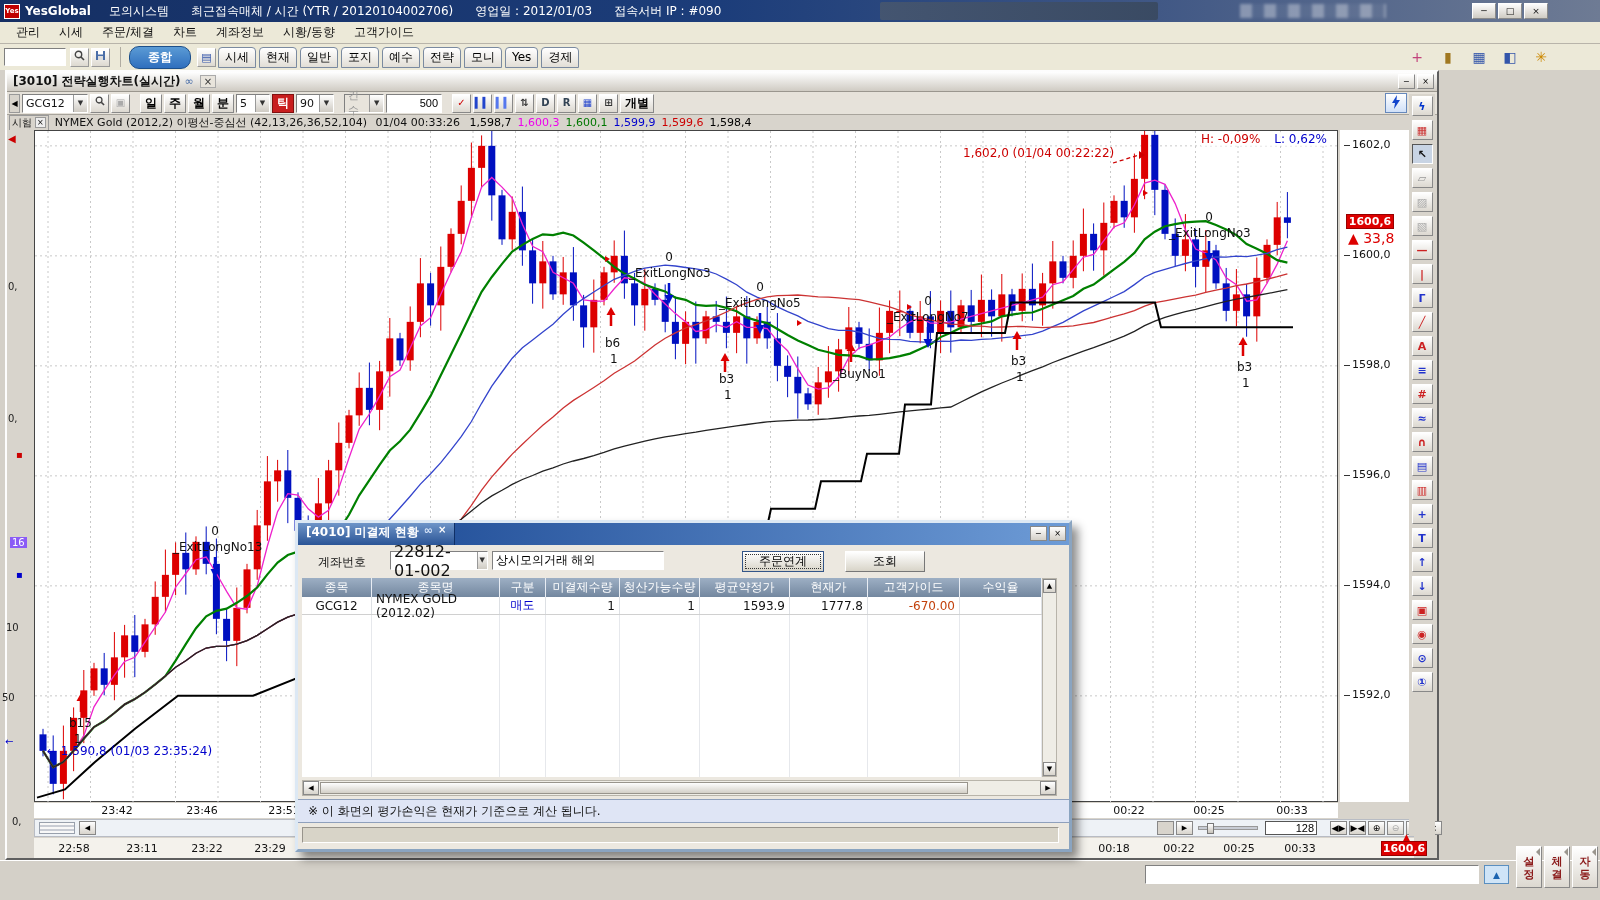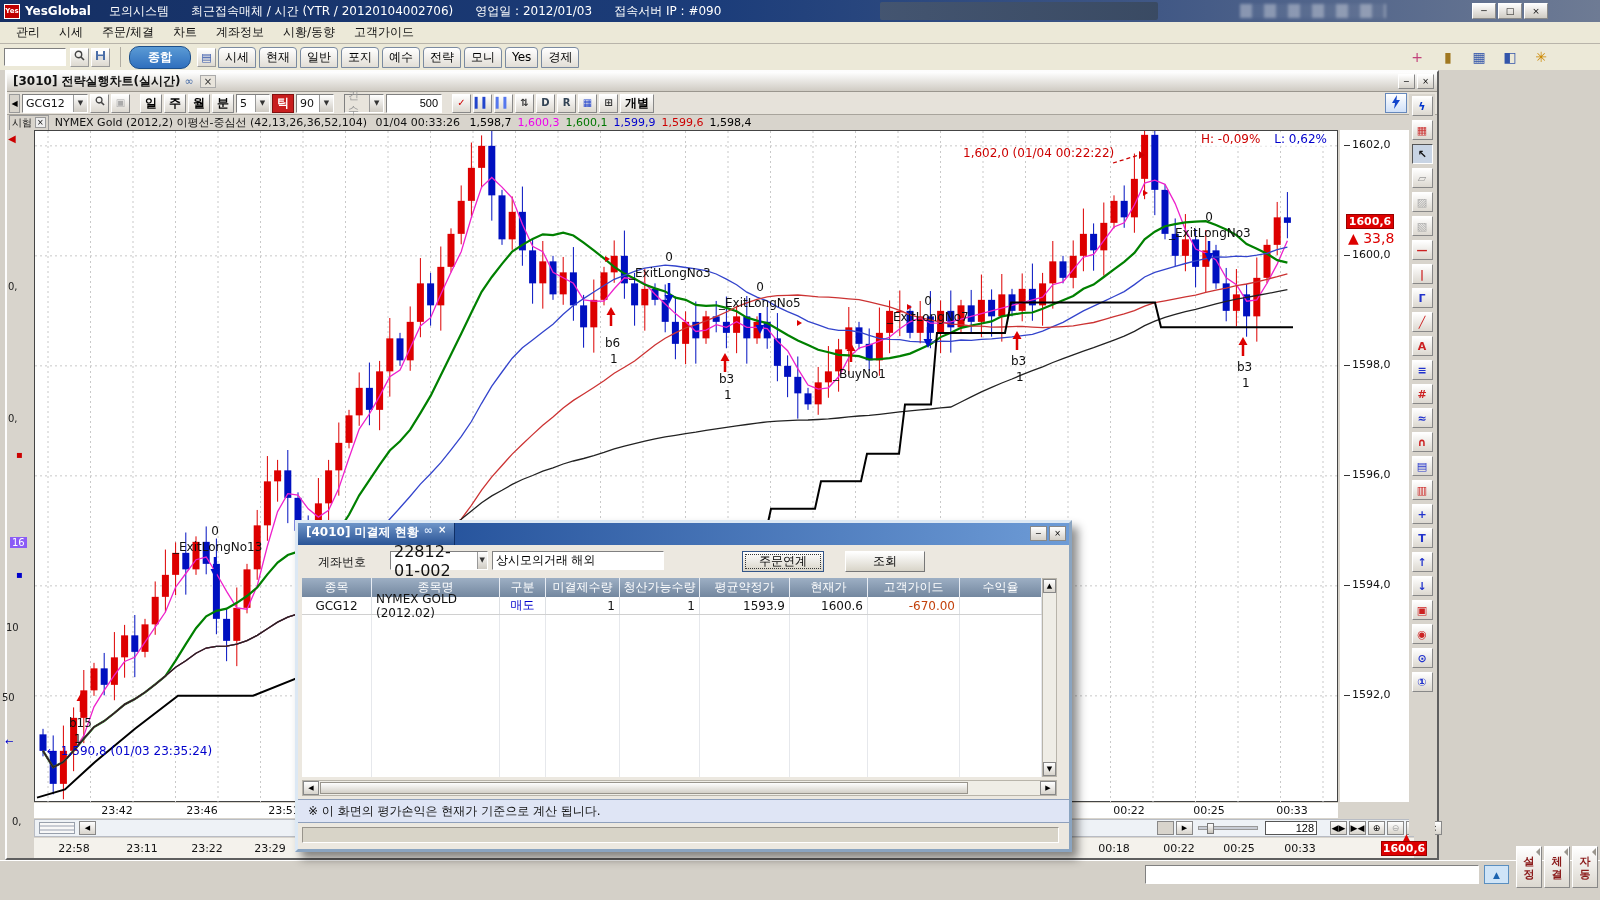--- a/index.html
+++ b/index.html
@@ -773,21 +773,21 @@
           <div class="hc" style="width: 92px;">고객가이드</div>
           <div class="hc" style="width: 82px;">수익율</div>
         </div>
         <div class="ddrow">
           <div class="dc" style="width: 70px; justify-content: center;">GCG12</div>
           <div class="dc" style="width: 128px; justify-content: flex-start;">NYMEX GOLD (2012.02)</div>
           <div class="dc" style="width: 46px; justify-content: center; color: rgb(0, 0, 204);">매도</div>
           <div class="dc" style="width: 74px; justify-content: flex-end;">1</div>
           <div class="dc" style="width: 80px; justify-content: flex-end;">1</div>
           <div class="dc" style="width: 90px; justify-content: flex-end;">1593.9</div>
-          <div class="dc" style="width: 78px; justify-content: flex-end;">1600.6</div>
+          <div class="dc" style="width: 78px; justify-content: flex-end;">1777.8</div>
           <div class="dc" style="width: 92px; justify-content: flex-end; color: #c2410c;">-670.00</div>
           <div class="dc" style="width: 82px; justify-content: center;"></div>
         </div>
         <div class="derow">
           <div class="dc" style="width: 70px;"></div>
           <div class="dc" style="width: 128px;"></div>
           <div class="dc" style="width: 46px;"></div>
           <div class="dc" style="width: 74px;"></div>
           <div class="dc" style="width: 80px;"></div>
           <div class="dc" style="width: 90px;"></div>

